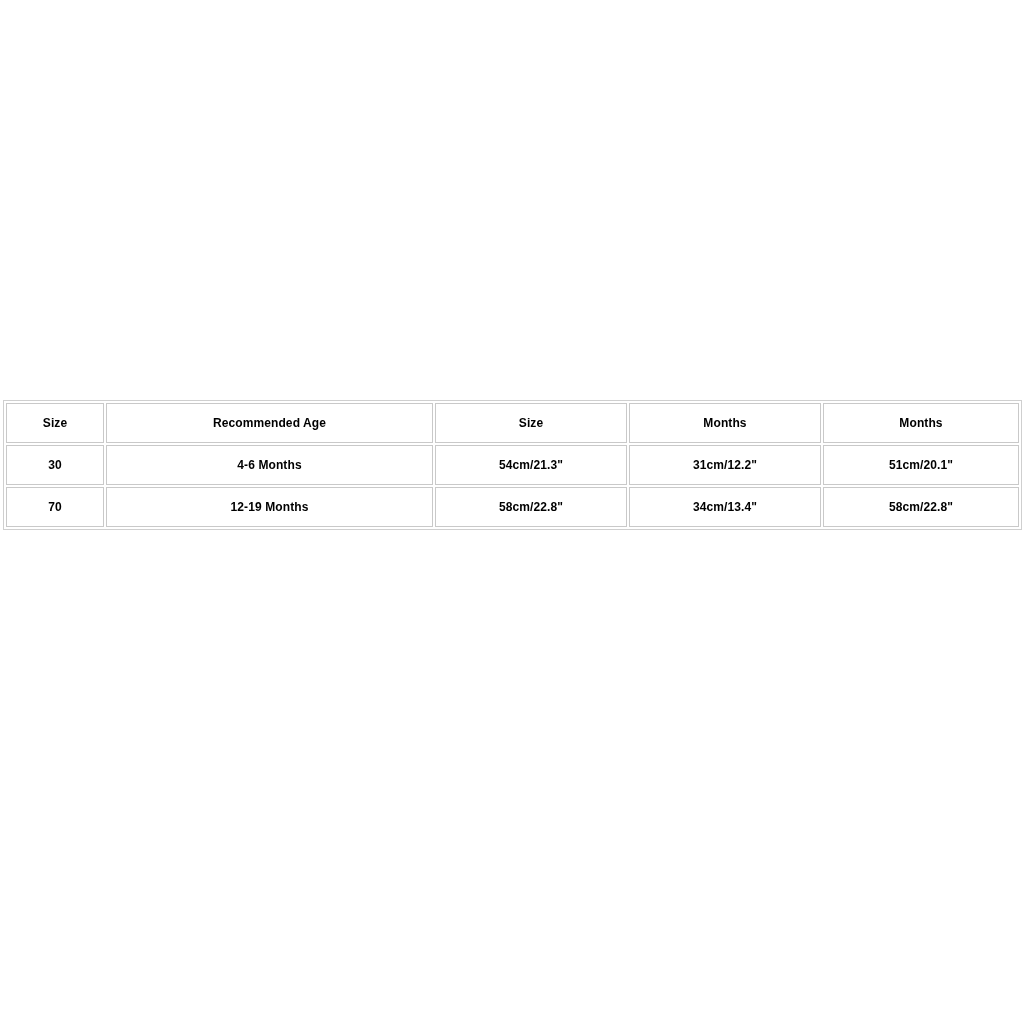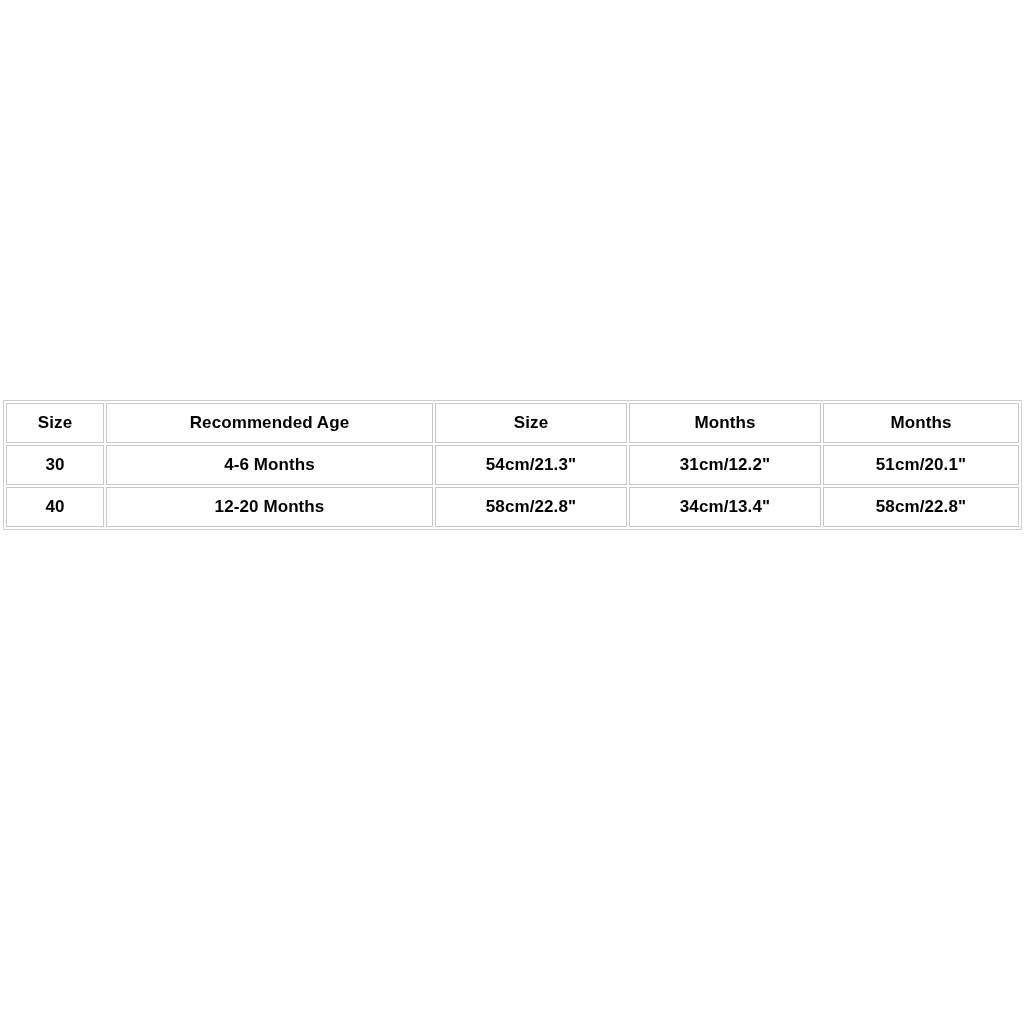--- a/index.html
+++ b/index.html
@@ -39,21 +39,21 @@
   }
 
   table.size-chart td {
     border: 1px solid #c9c9c9;
     background: #ffffff;
     text-align: center;
     vertical-align: middle;
     color: #000000;
     font-family: "Liberation Sans", sans-serif;
     font-weight: bold;
-    font-size: 17px;
+    font-size: 12px;
     letter-spacing: 0.1px;
     height: 34px;
     padding: 2px 8px;
     white-space: nowrap;
   }
 
   
   col.c-size    { width: 98px;  }
   col.c-age     { width: 327px; }
   col.c-bust    { width: 192px; }
@@ -86,22 +86,22 @@
         <tr>
           <td>30</td>
           <td>4-6 Months</td>
           <td>54cm/21.3"</td>
           <td>31cm/12.2"</td>
           <td>51cm/20.1"</td>
         </tr>
 
 
         <tr>
-          <td>40</td>
-          <td>12-20 Months</td>
+          <td>70</td>
+          <td>12-19 Months</td>
           <td>58cm/22.8"</td>
           <td>34cm/13.4"</td>
           <td>58cm/22.8"</td>
         </tr>
 
       </tbody>
     </table>
   </div>
 
 </div>

